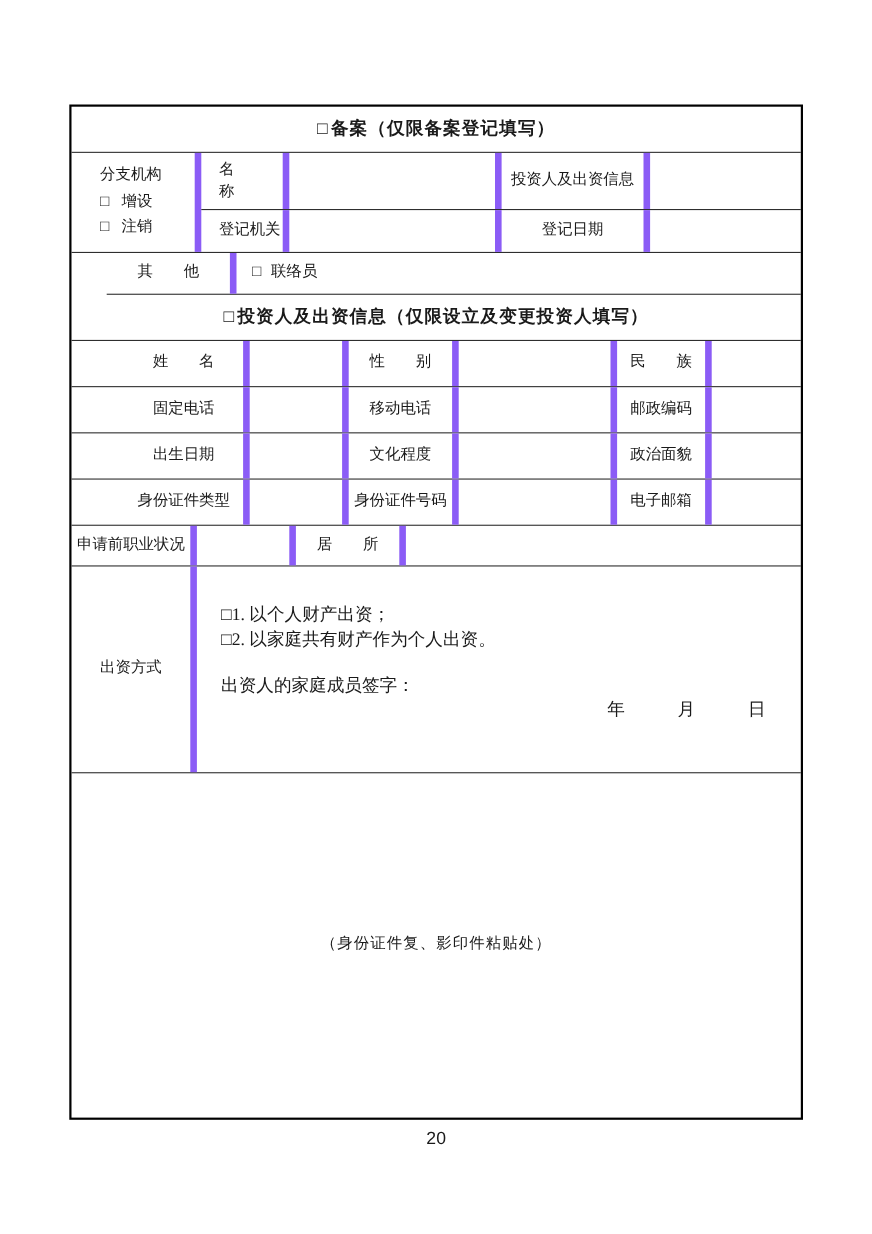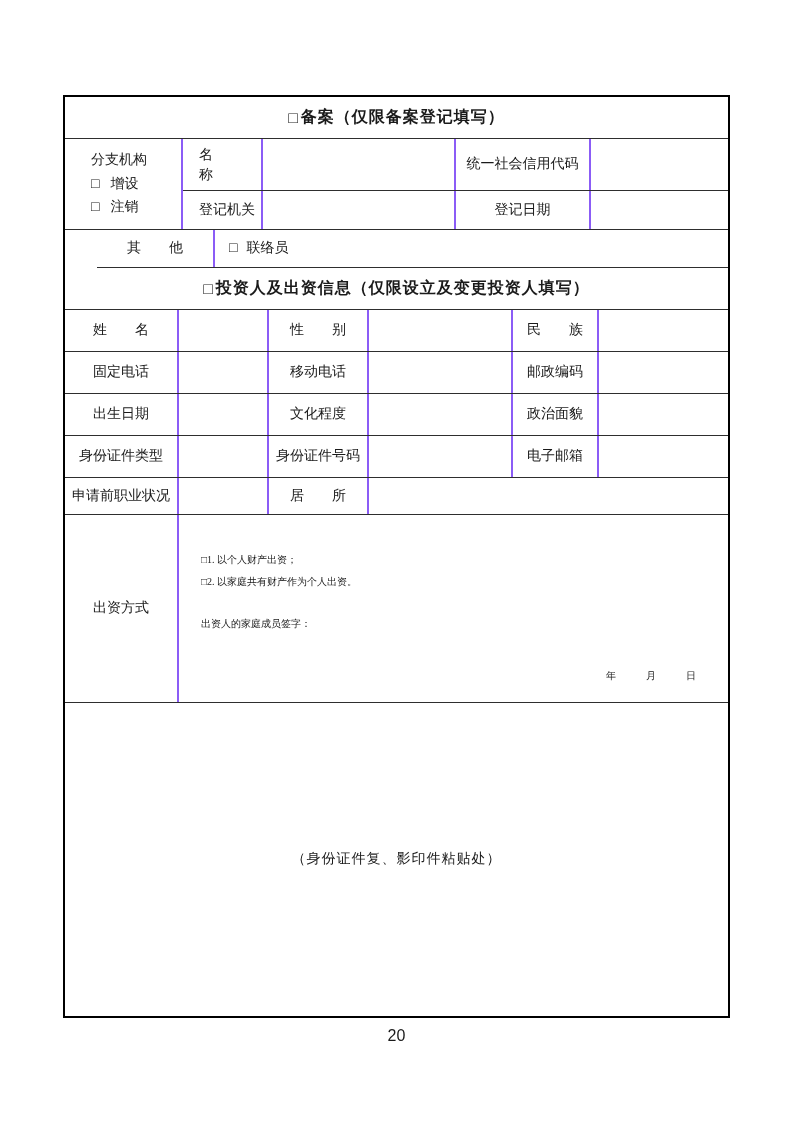--- a/index.html
+++ b/index.html
@@ -13,21 +13,21 @@
 
   .form-table {
     position:absolute; left:63px; top:95px; width:667px; height:923px;
     border:2px solid #000;
     display:flex; flex-direction:column;
     background:#fff;
   }
   .row { display:flex; border-bottom:1px solid #2e2e2e; flex-shrink:0; }
   .row.last { border-bottom:none;text-align:center; }
   .cell {
-    border-right:2px solid #8b5cf6;
+    border-right:6px solid #8b5cf6;
     display:flex; align-items:center;
     font-size:14px; line-height:1.35;
     overflow:hidden;
   }
   .cell.end { border-right:none; }
   .center { justify-content:center; text-align:center; }
   .flex1 { flex:1; }
 
   
   .title-row {
@@ -48,38 +48,38 @@
   .subrow2 { flex:1; }
   .lab80 { width:80px; padding-left:16px; }
   .val193 { width:193px; }
   .lab135 { width:135px; justify-content:center; }
   .prelines { white-space:pre-line; line-height:20px; }
 
   .rowC { height:38px;margin-left:32px; }
   .liaison { padding-left:14px; gap:9px; }
 
   
-  .irow { height:42px; }
+  .irow { height:42px;padding-left:48px; }
   .irow5 { height:37px;justify-content:flex-end; }
   .cL1 { width:114px; justify-content:center; }
   .cV1 { width:90px; }
   .cL2 { width:100px; justify-content:center; }
   .cV2 { width:144px; }
   .cL3 { width:86px; justify-content:center; }
 
   
   .rowF { height:188px; }
   .contrib-content {
     flex:1; display:block; border-right:none;
     padding:34px 20px 12px 22px;
-    font-size:10px;
+    font-size:16px;
   }
   .contrib-line { line-height:22px; }
   .sig-line { margin-top:20px; line-height:22px; }
-  .date-line { margin-top:30px; text-align:right; padding-right:12px; line-height:22px; }
+  .date-line { text-align:right; padding-right:12px; line-height:22px; }
 
   
   .rowG { flex:1; }
   .paste-cell { border-right:none; justify-content:center; font-size:14px; letter-spacing:1px; }
 
   .page-number {
     position:absolute; left:0; right:0; top:1027px;
     text-align:center; font-size:16px;
     font-family:"Liberation Sans","DejaVu Sans",sans-serif;
   }
@@ -106,21 +106,21 @@
         <div class="branch-opt">
           <span>□</span>
           <span>注销</span>
         </div>
       </div>
       <div class="rowB-right">
         <div class="subrow subrow1">
           <div class="cell lab80 prelines">名
 称</div>
           <div class="cell val193"></div>
-          <div class="cell lab135">统一社会信用代码</div>
+          <div class="cell lab135">投资人及出资信息</div>
           <div class="cell flex1 end"></div>
         </div>
         <div class="subrow subrow2">
           <div class="cell lab80">登记机关</div>
           <div class="cell val193"></div>
           <div class="cell lab135">登记日期</div>
           <div class="cell flex1 end"></div>
         </div>
       </div>
     </div>

